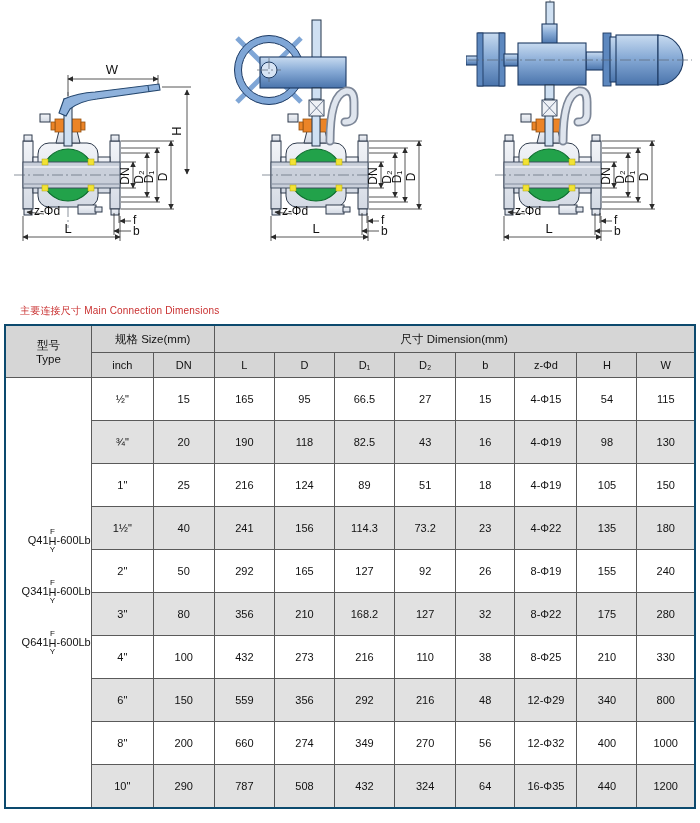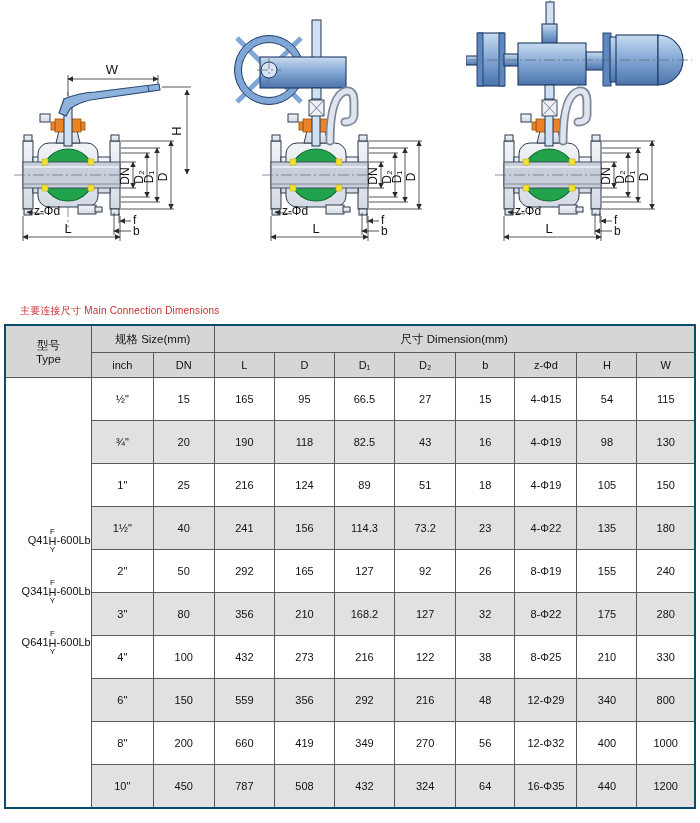--- a/index.html
+++ b/index.html
@@ -349,21 +349,21 @@
         <td>8-Φ22</td>
         <td>175</td>
         <td>280</td>
       </tr>
       <tr>
         <td>4"</td>
         <td>100</td>
         <td>432</td>
         <td>273</td>
         <td>216</td>
-        <td>122</td>
+        <td>110</td>
         <td>38</td>
         <td>8-Φ25</td>
         <td>210</td>
         <td>330</td>
       </tr>
       <tr class="shaded">
         <td>6"</td>
         <td>150</td>
         <td>559</td>
         <td>356</td>
@@ -371,31 +371,31 @@
         <td>216</td>
         <td>48</td>
         <td>12-Φ29</td>
         <td>340</td>
         <td>800</td>
       </tr>
       <tr>
         <td>8"</td>
         <td>200</td>
         <td>660</td>
-        <td>419</td>
+        <td>274</td>
         <td>349</td>
         <td>270</td>
         <td>56</td>
         <td>12-Φ32</td>
         <td>400</td>
         <td>1000</td>
       </tr>
       <tr class="shaded">
         <td>10"</td>
-        <td>450</td>
+        <td>290</td>
         <td>787</td>
         <td>508</td>
         <td>432</td>
         <td>324</td>
         <td>64</td>
         <td>16-Φ35</td>
         <td>440</td>
         <td>1200</td>
       </tr>
     </tbody>

